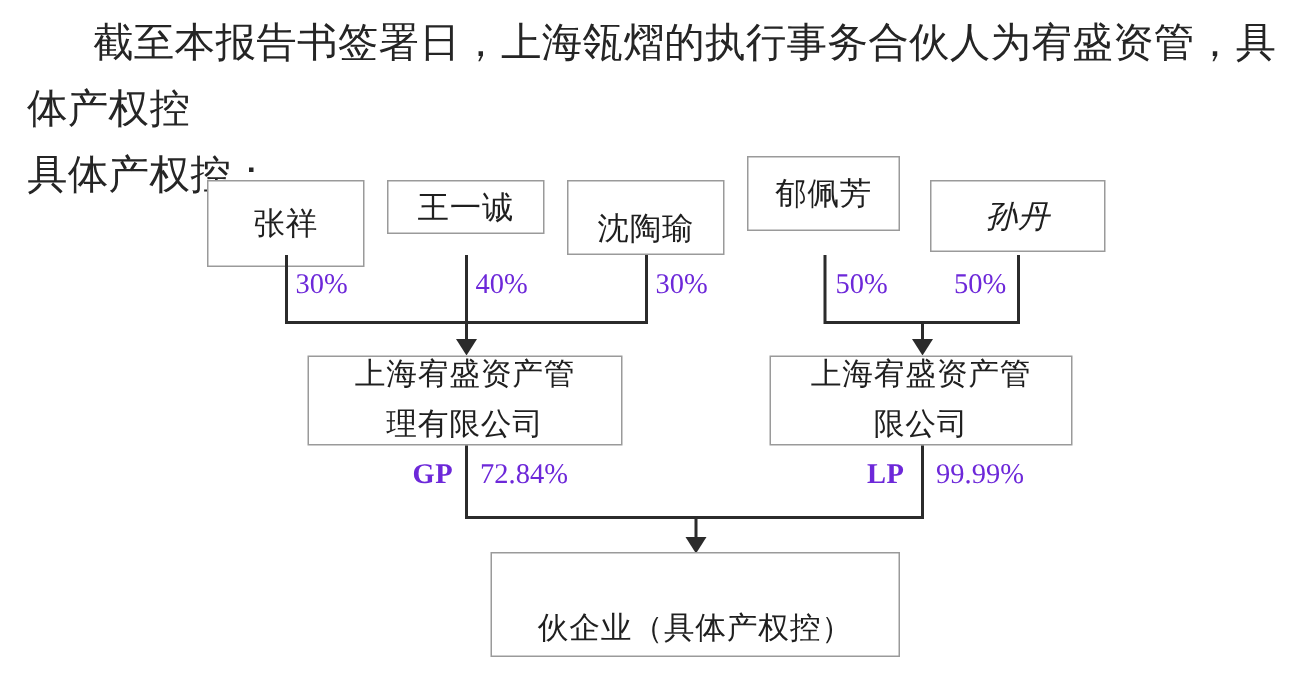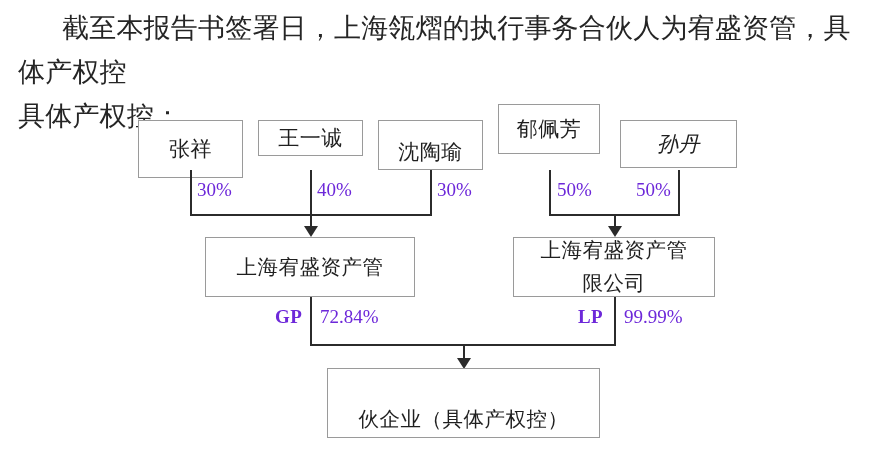--- a/index.html
+++ b/index.html
@@ -122,21 +122,21 @@
   <div class="vline" style="left:549px; top:74px; height:44px;"></div>
   <div class="vline" style="left:678px; top:74px; height:44px;"></div>
   <div class="hline" style="left:549px; top:118px; width:131px;"></div>
   <div class="vline" style="left:614px; top:118px; height:14px;"></div>
   <div class="arrow" style="left:608px; top:130px;"></div>
 
   <div class="elabel" style="left:557px; top:83px;">50%</div>
   <div class="elabel" style="left:636px; top:83px;">50%</div>
 
   <div class="node two-line" style="left:205px; top:141px; width:210px; height:60px;">
-    <span><span>上海宥盛资产管</span><br></span>
+    <span><span>上海宥盛资产管</span><br><span>理有限公司</span></span>
   </div>
   <div class="node two-line" style="left:513px; top:141px; width:202px; height:60px;">
     <span><span>上海宥盛资产管</span><br><span>限公司</span></span>
   </div>
 
   <div class="vline" style="left:310px; top:201px; height:47px;"></div>
   <div class="vline" style="left:614px; top:201px; height:47px;"></div>
   <div class="hline" style="left:310px; top:248px; width:306px;"></div>
   <div class="vline" style="left:463px; top:248px; height:16px;"></div>
   <div class="arrow" style="left:457px; top:262px;"></div>

